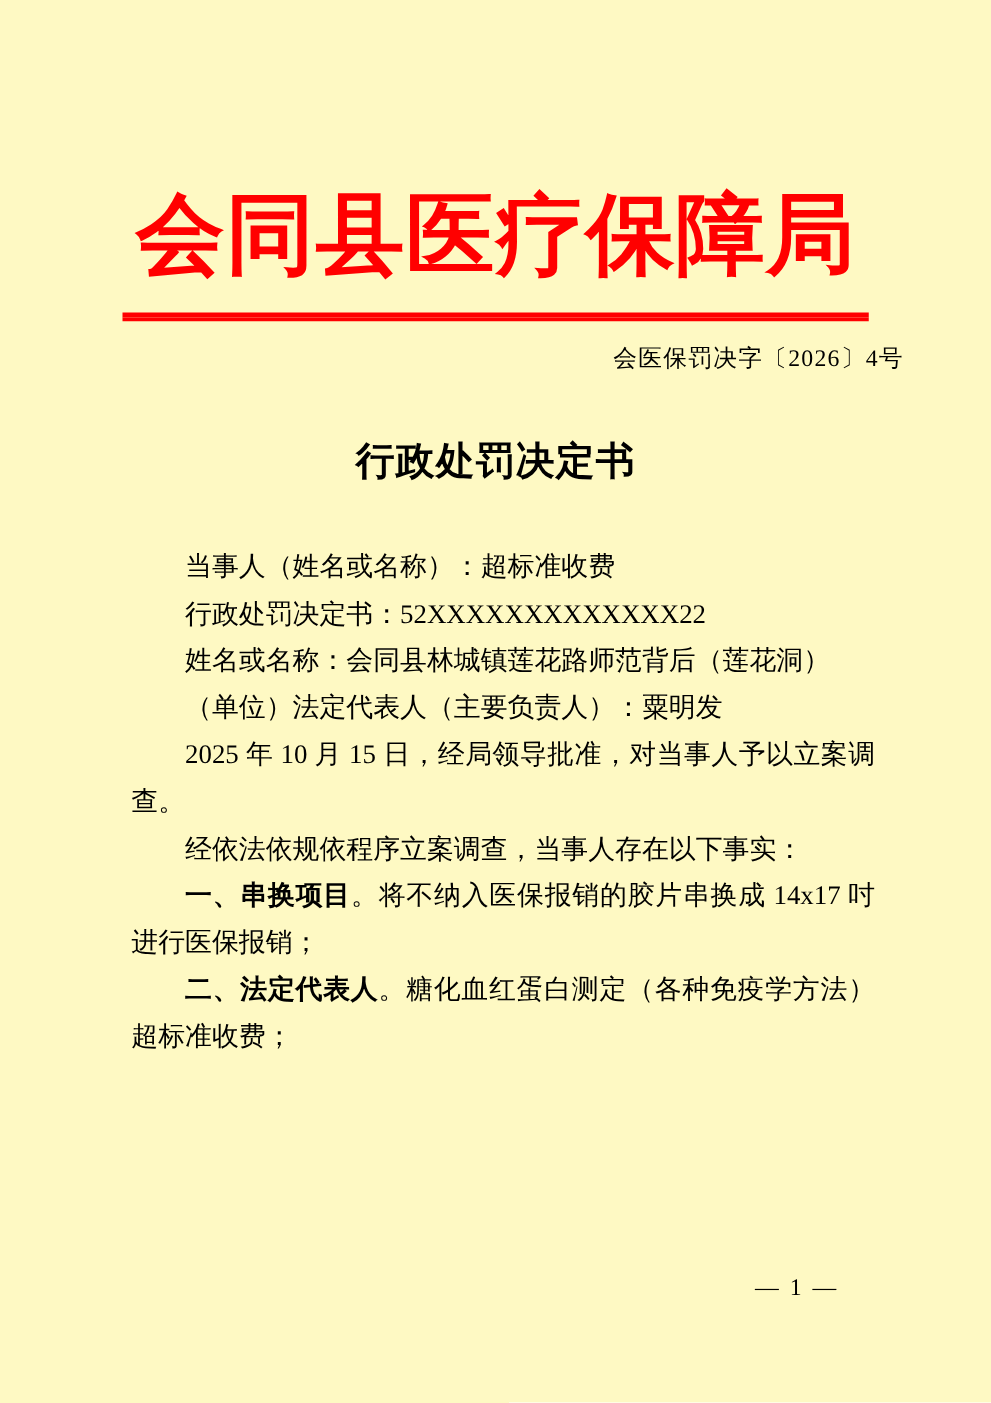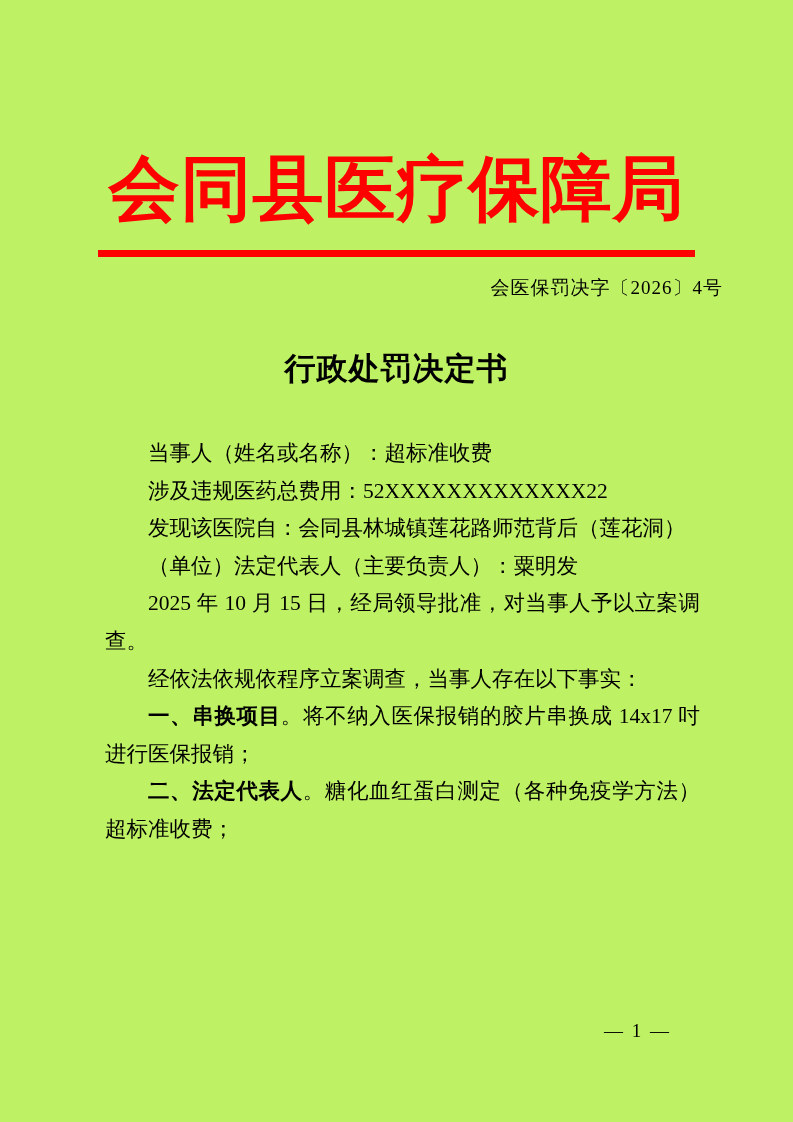--- a/index.html
+++ b/index.html
@@ -6,21 +6,21 @@
   html, body {
     margin: 0;
     padding: 0;
     background: #ffffff;
   }
   .page {
     position: relative;
     width: 793px;
     height: 1122px;
     margin: 0 auto;
-    background: #bef264;
+    background: #fef9c3;
     overflow: hidden;
     font-family: "Liberation Serif", "DejaVu Serif", serif;
     color: #000000;
   }
   
   .agency {
     margin: 0;
     padding-top: 150px;
     text-align: center;
     font-size: 71px;
@@ -89,23 +89,23 @@
     <div class="red-rule"></div>
     <div class="doc-number">会医保罚决字〔2026〕4号</div>
   </header>
 
   <h2 class="doc-title">行政处罚决定书</h2>
 
   <main class="body-text">
 
     <p>当事人（姓名或名称）：超标准收费</p>
 
-    <p>涉及违规医药总费用：52XXXXXXXXXXXXX22</p>
+    <p>行政处罚决定书：52XXXXXXXXXXXXX22</p>
 
-    <p>发现该医院自：会同县林城镇莲花路师范背后（莲花洞）</p>
+    <p>姓名或名称：会同县林城镇莲花路师范背后（莲花洞）</p>
 
     <p>（单位）法定代表人（主要负责人）：粟明发</p>
 
 
     <p>2025 年 10 月 15 日，经局领导批准，对当事人予以立案调查。</p>
 
     <p>经依法依规依程序立案调查，当事人存在以下事实：</p>
 
     <p><span class="item-heading">一、串换项目</span><span>。将不纳入医保报销的胶片串换成 14x17 吋进行医保报销；</span></p>
 

